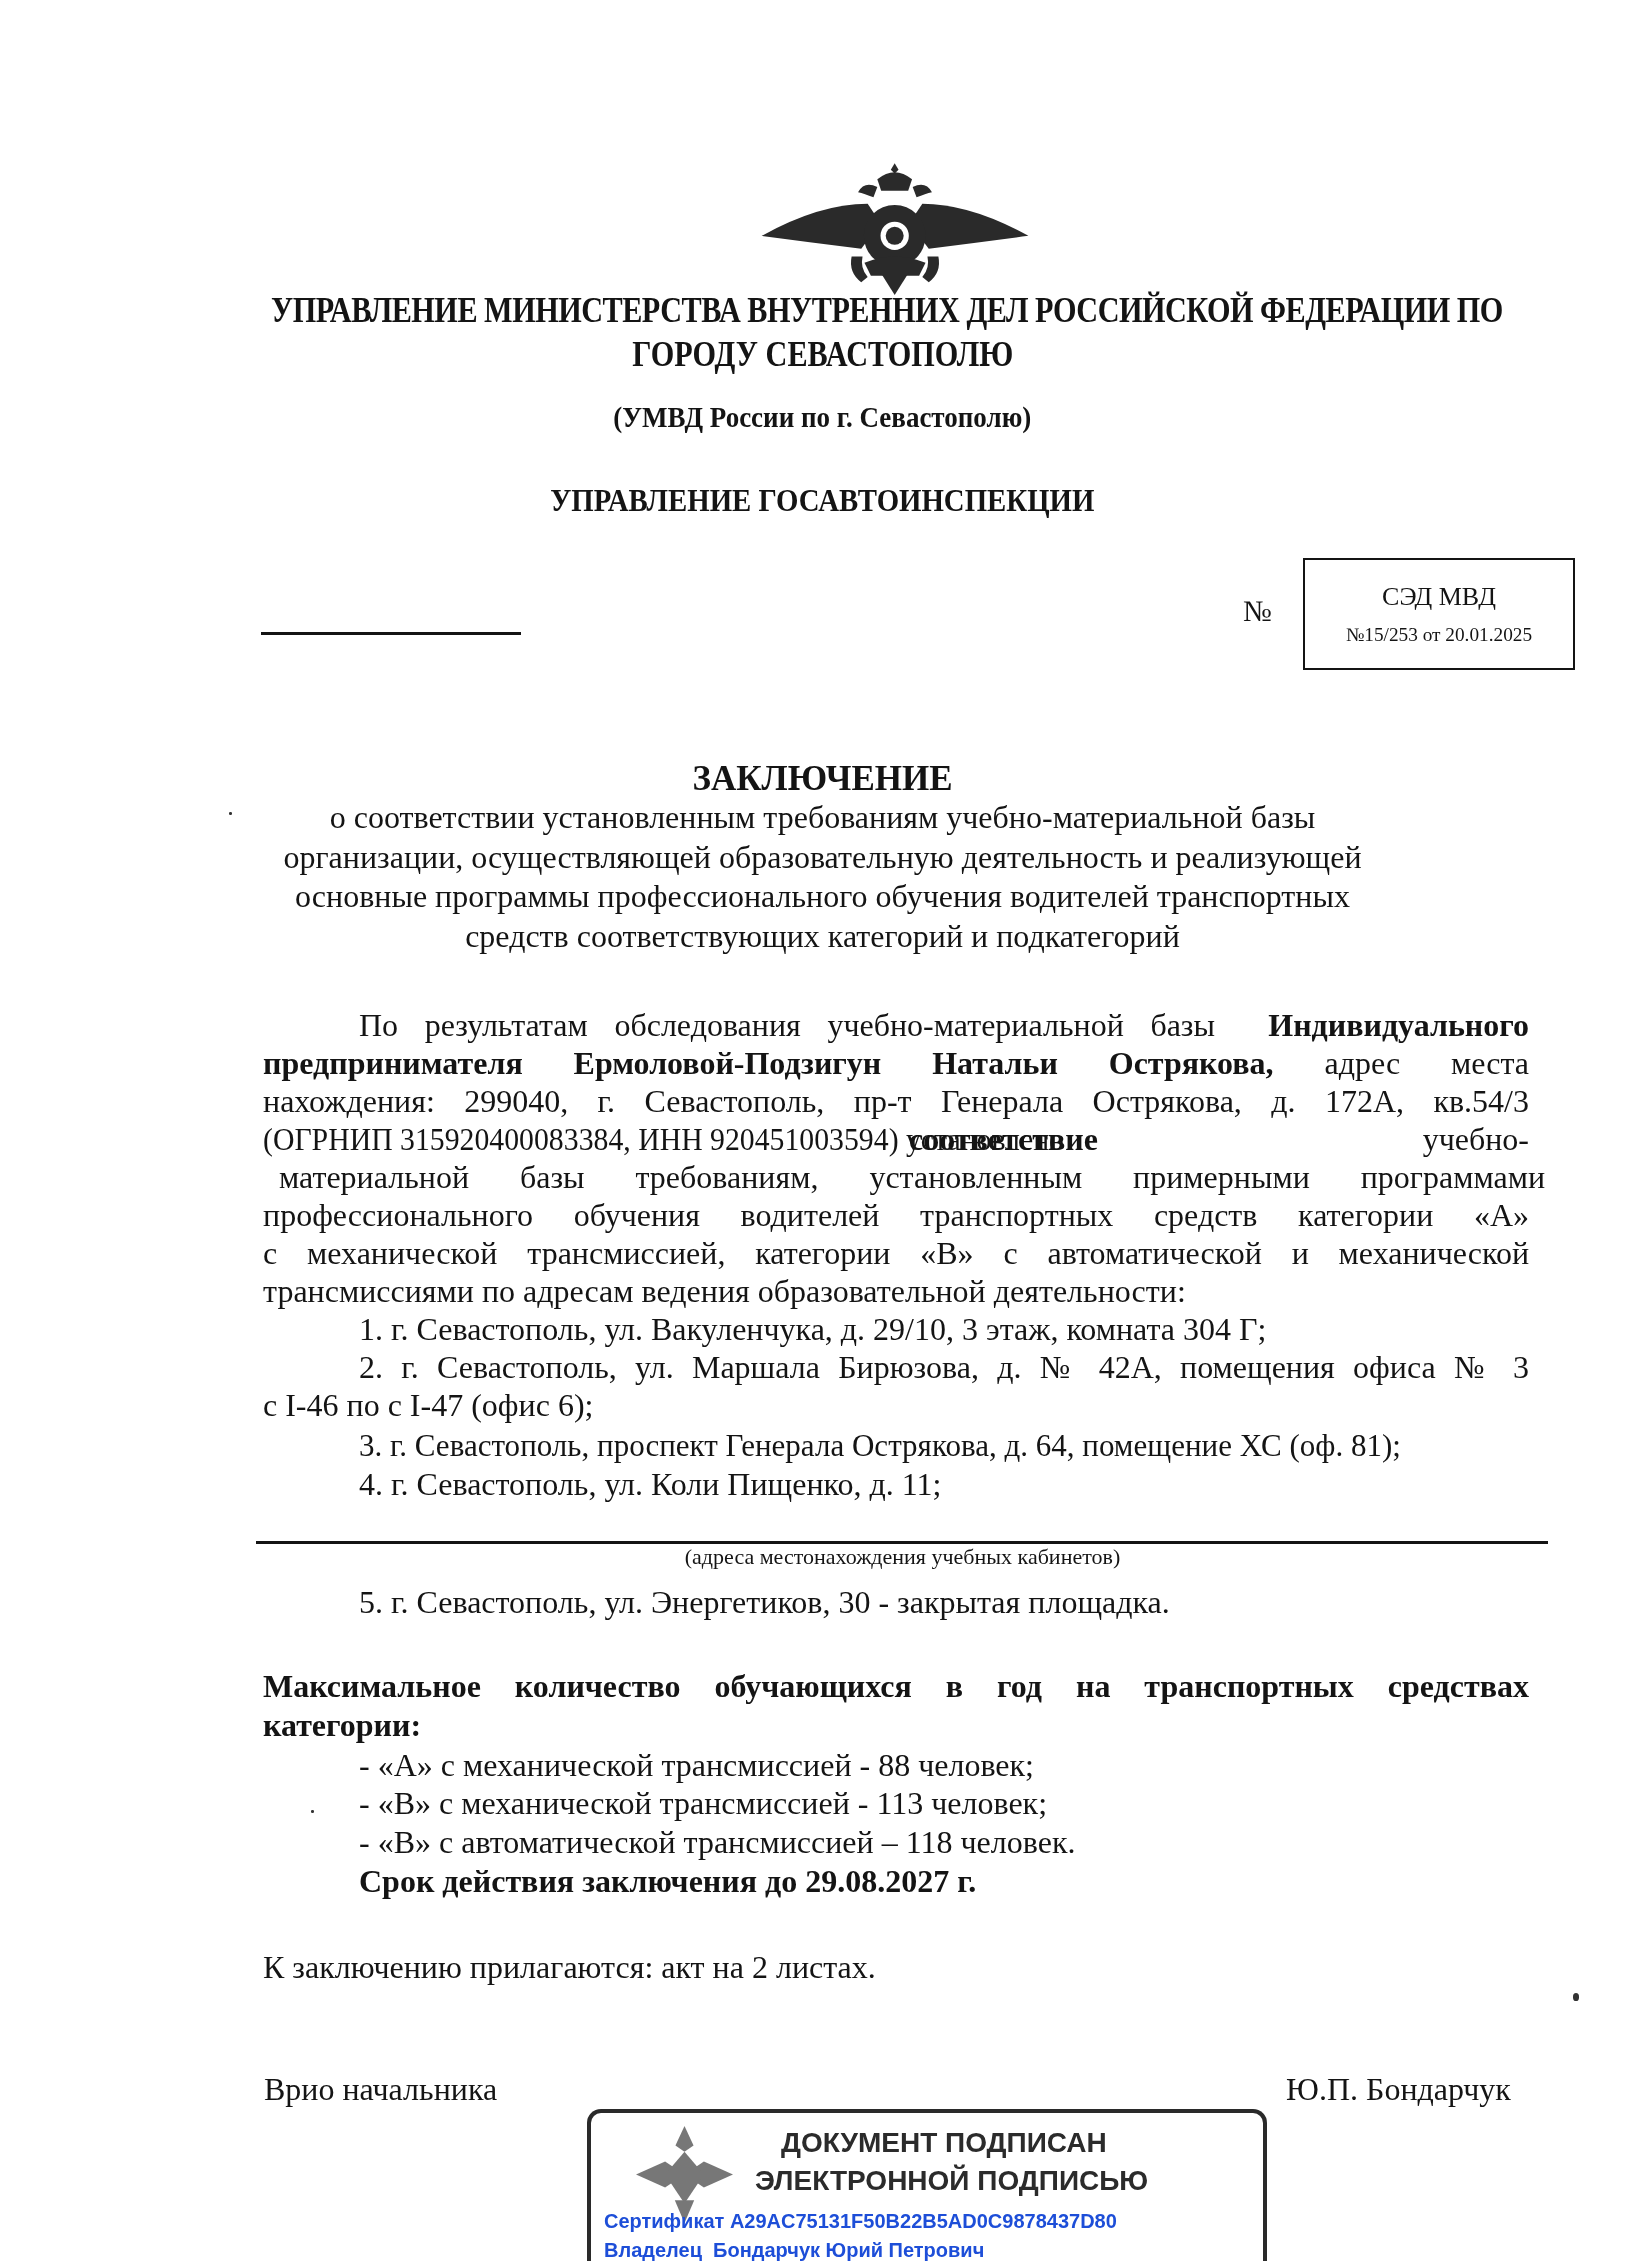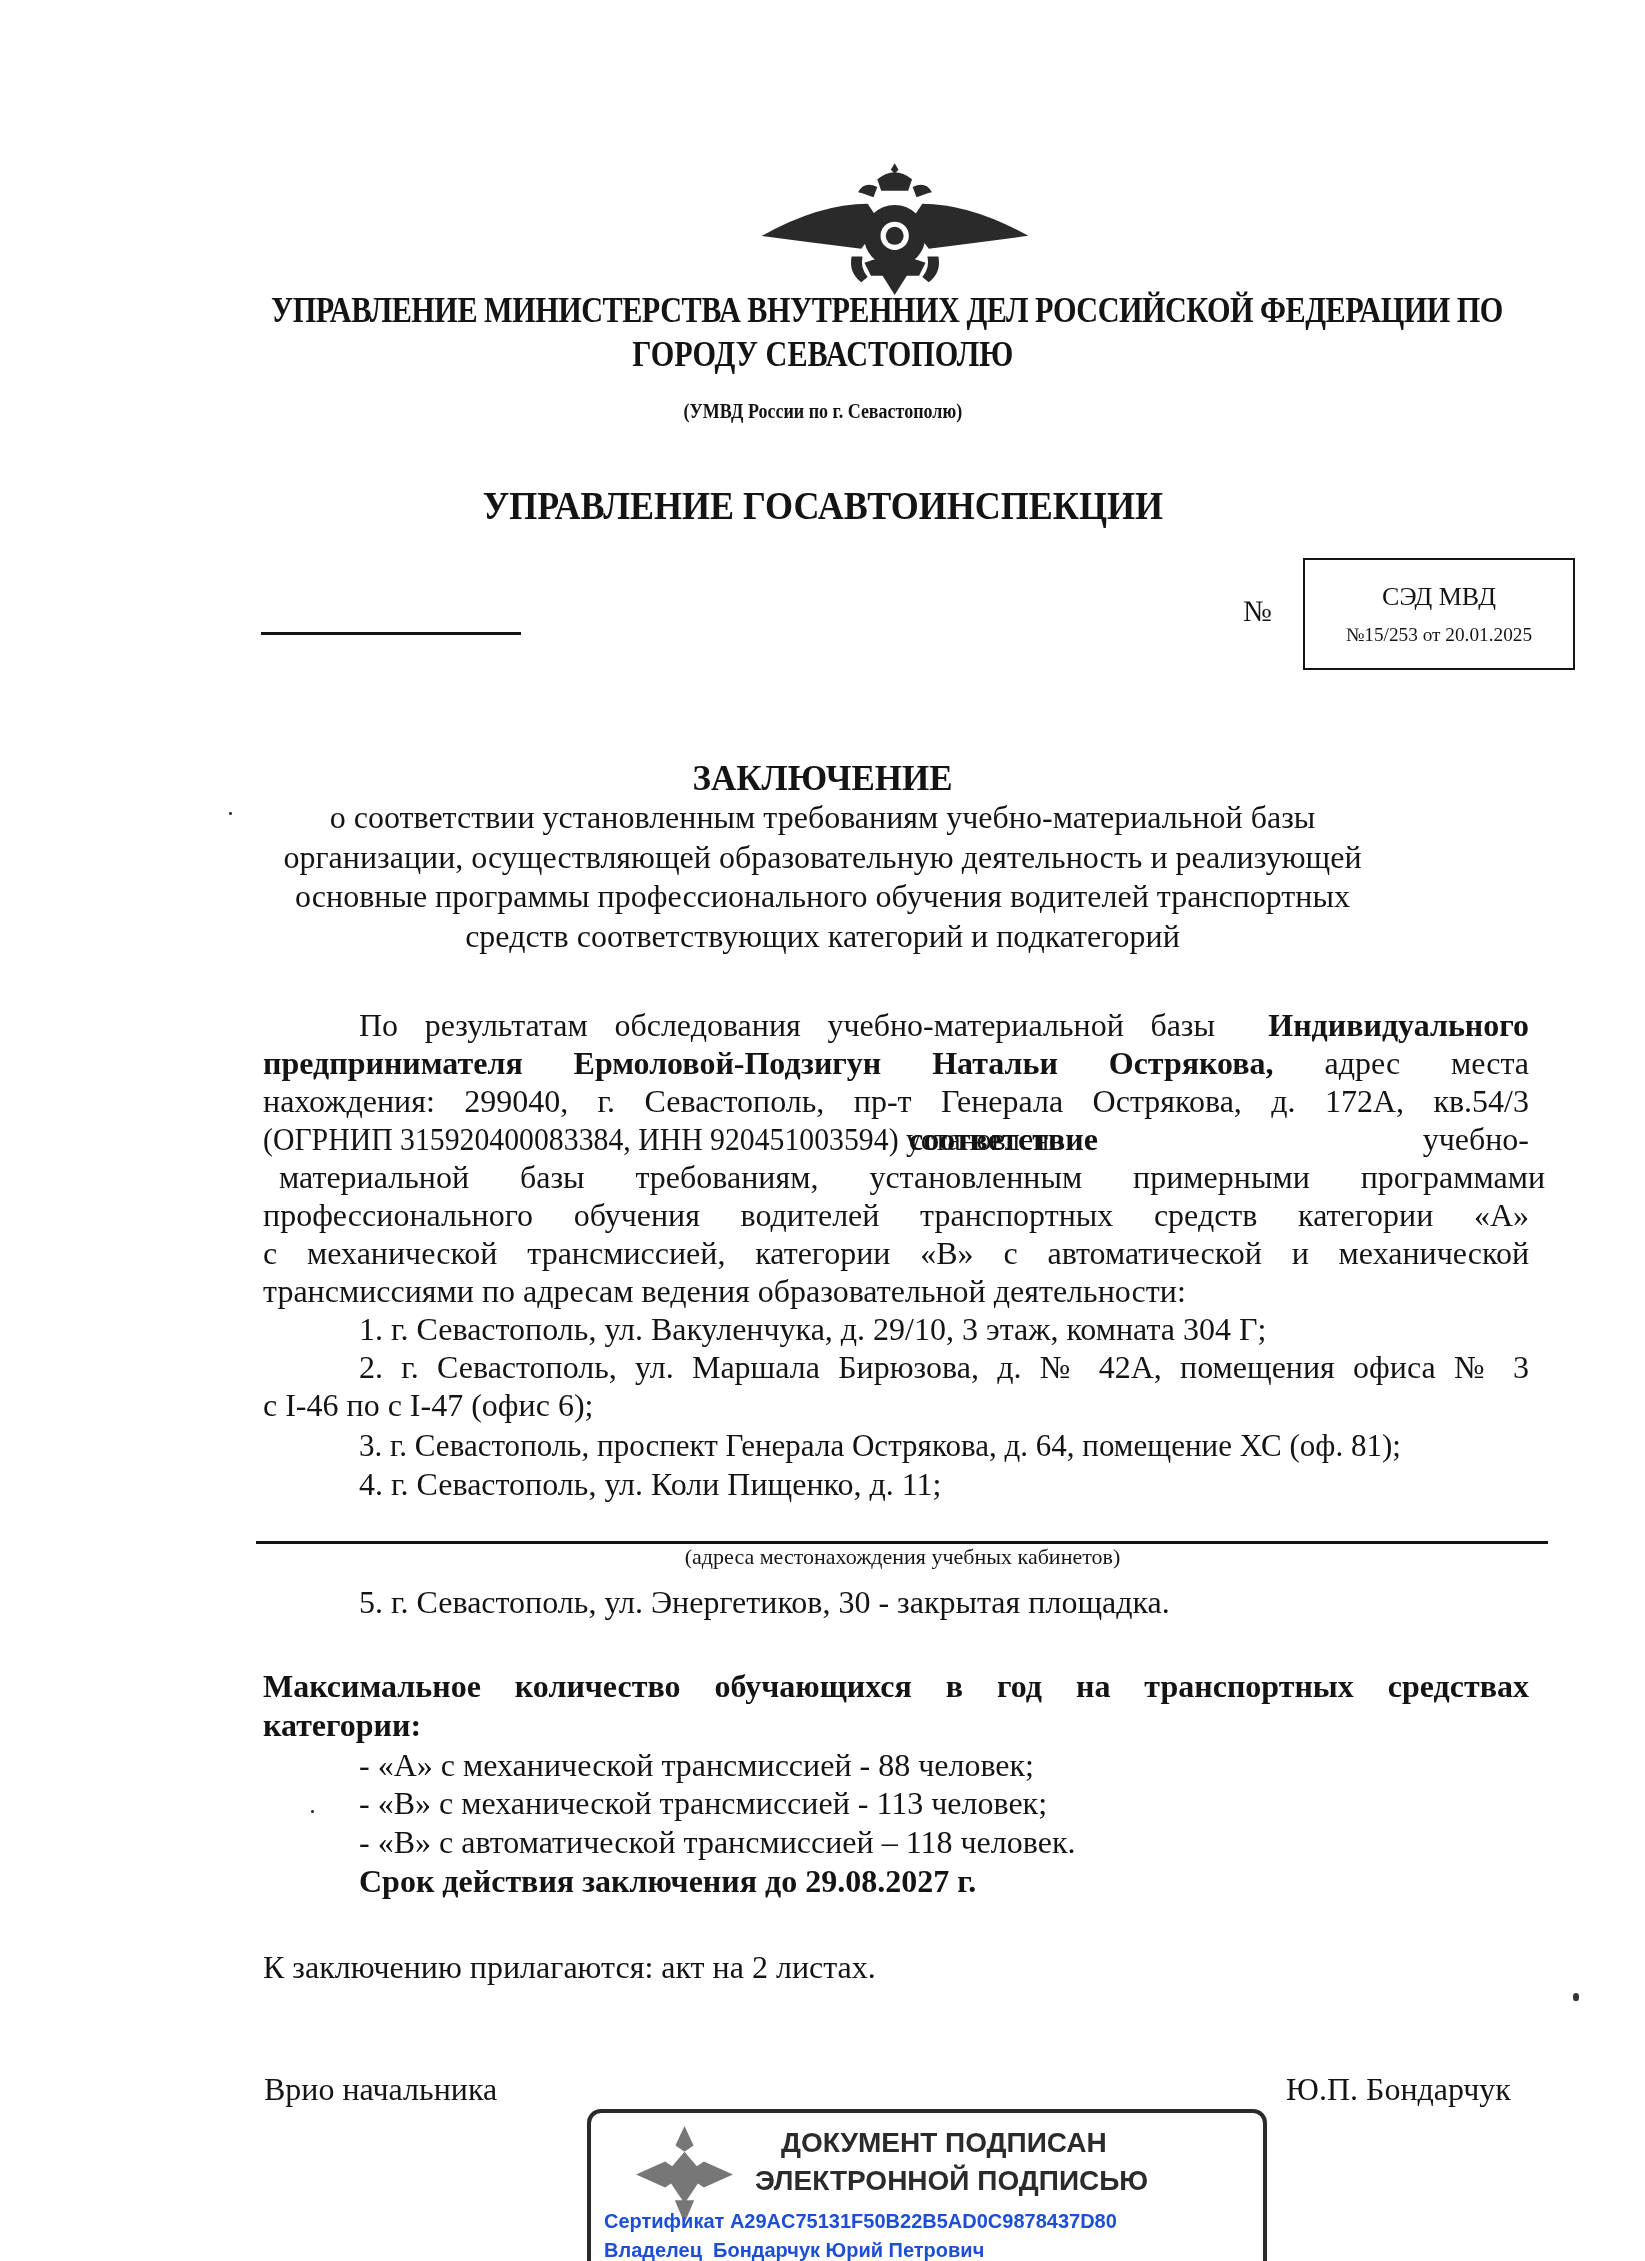--- a/index.html
+++ b/index.html
@@ -52,24 +52,24 @@
   <circle cx="207" cy="118" r="22" fill="#ffffff"></circle>
   <circle cx="207" cy="118" r="14" fill="#2a2a2a"></circle>
 </svg>
 
 <div class="abs bold" style="left:271px; top:289px; font-size:36px; letter-spacing:-0.6px;">
   <span class="cond" style="transform:scaleX(0.84);">УПРАВЛЕНИЕ МИНИСТЕРСТВА ВНУТРЕННИХ ДЕЛ РОССИЙСКОЙ ФЕДЕРАЦИИ ПО</span>
 </div>
 <div class="abs bold center" style="left:0; width:1645px; top:333px; font-size:36px;">
   <span class="cond" style="transform:scaleX(0.84); transform-origin:center top;">ГОРОДУ СЕВАСТОПОЛЮ</span>
 </div>
-<div class="abs bold center" style="left:0; width:1645px; top:400px; font-size:20px;">
+<div class="abs bold center" style="left:0; width:1645px; top:400px; font-size:30px;">
   <span class="cond" style="transform:scaleX(0.9); transform-origin:center top;">(УМВД России по г. Севастополю)</span>
 </div>
-<div class="abs bold center" style="left:0; width:1645px; top:482px; font-size:40px;">
+<div class="abs bold center" style="left:0; width:1645px; top:482px; font-size:32px;">
   <span class="cond" style="transform:scaleX(0.9); transform-origin:center top;">УПРАВЛЕНИЕ ГОСАВТОИНСПЕКЦИИ</span>
 </div>
 
 <div id="reg-line"></div>
 <div class="abs" style="left:1243px; top:594px; font-size:30px;">№</div>
 <div id="num-box">
   <div class="l1">СЭД МВД</div>
   <div class="l2">№15/253 от 20.01.2025</div>
 </div>
 

